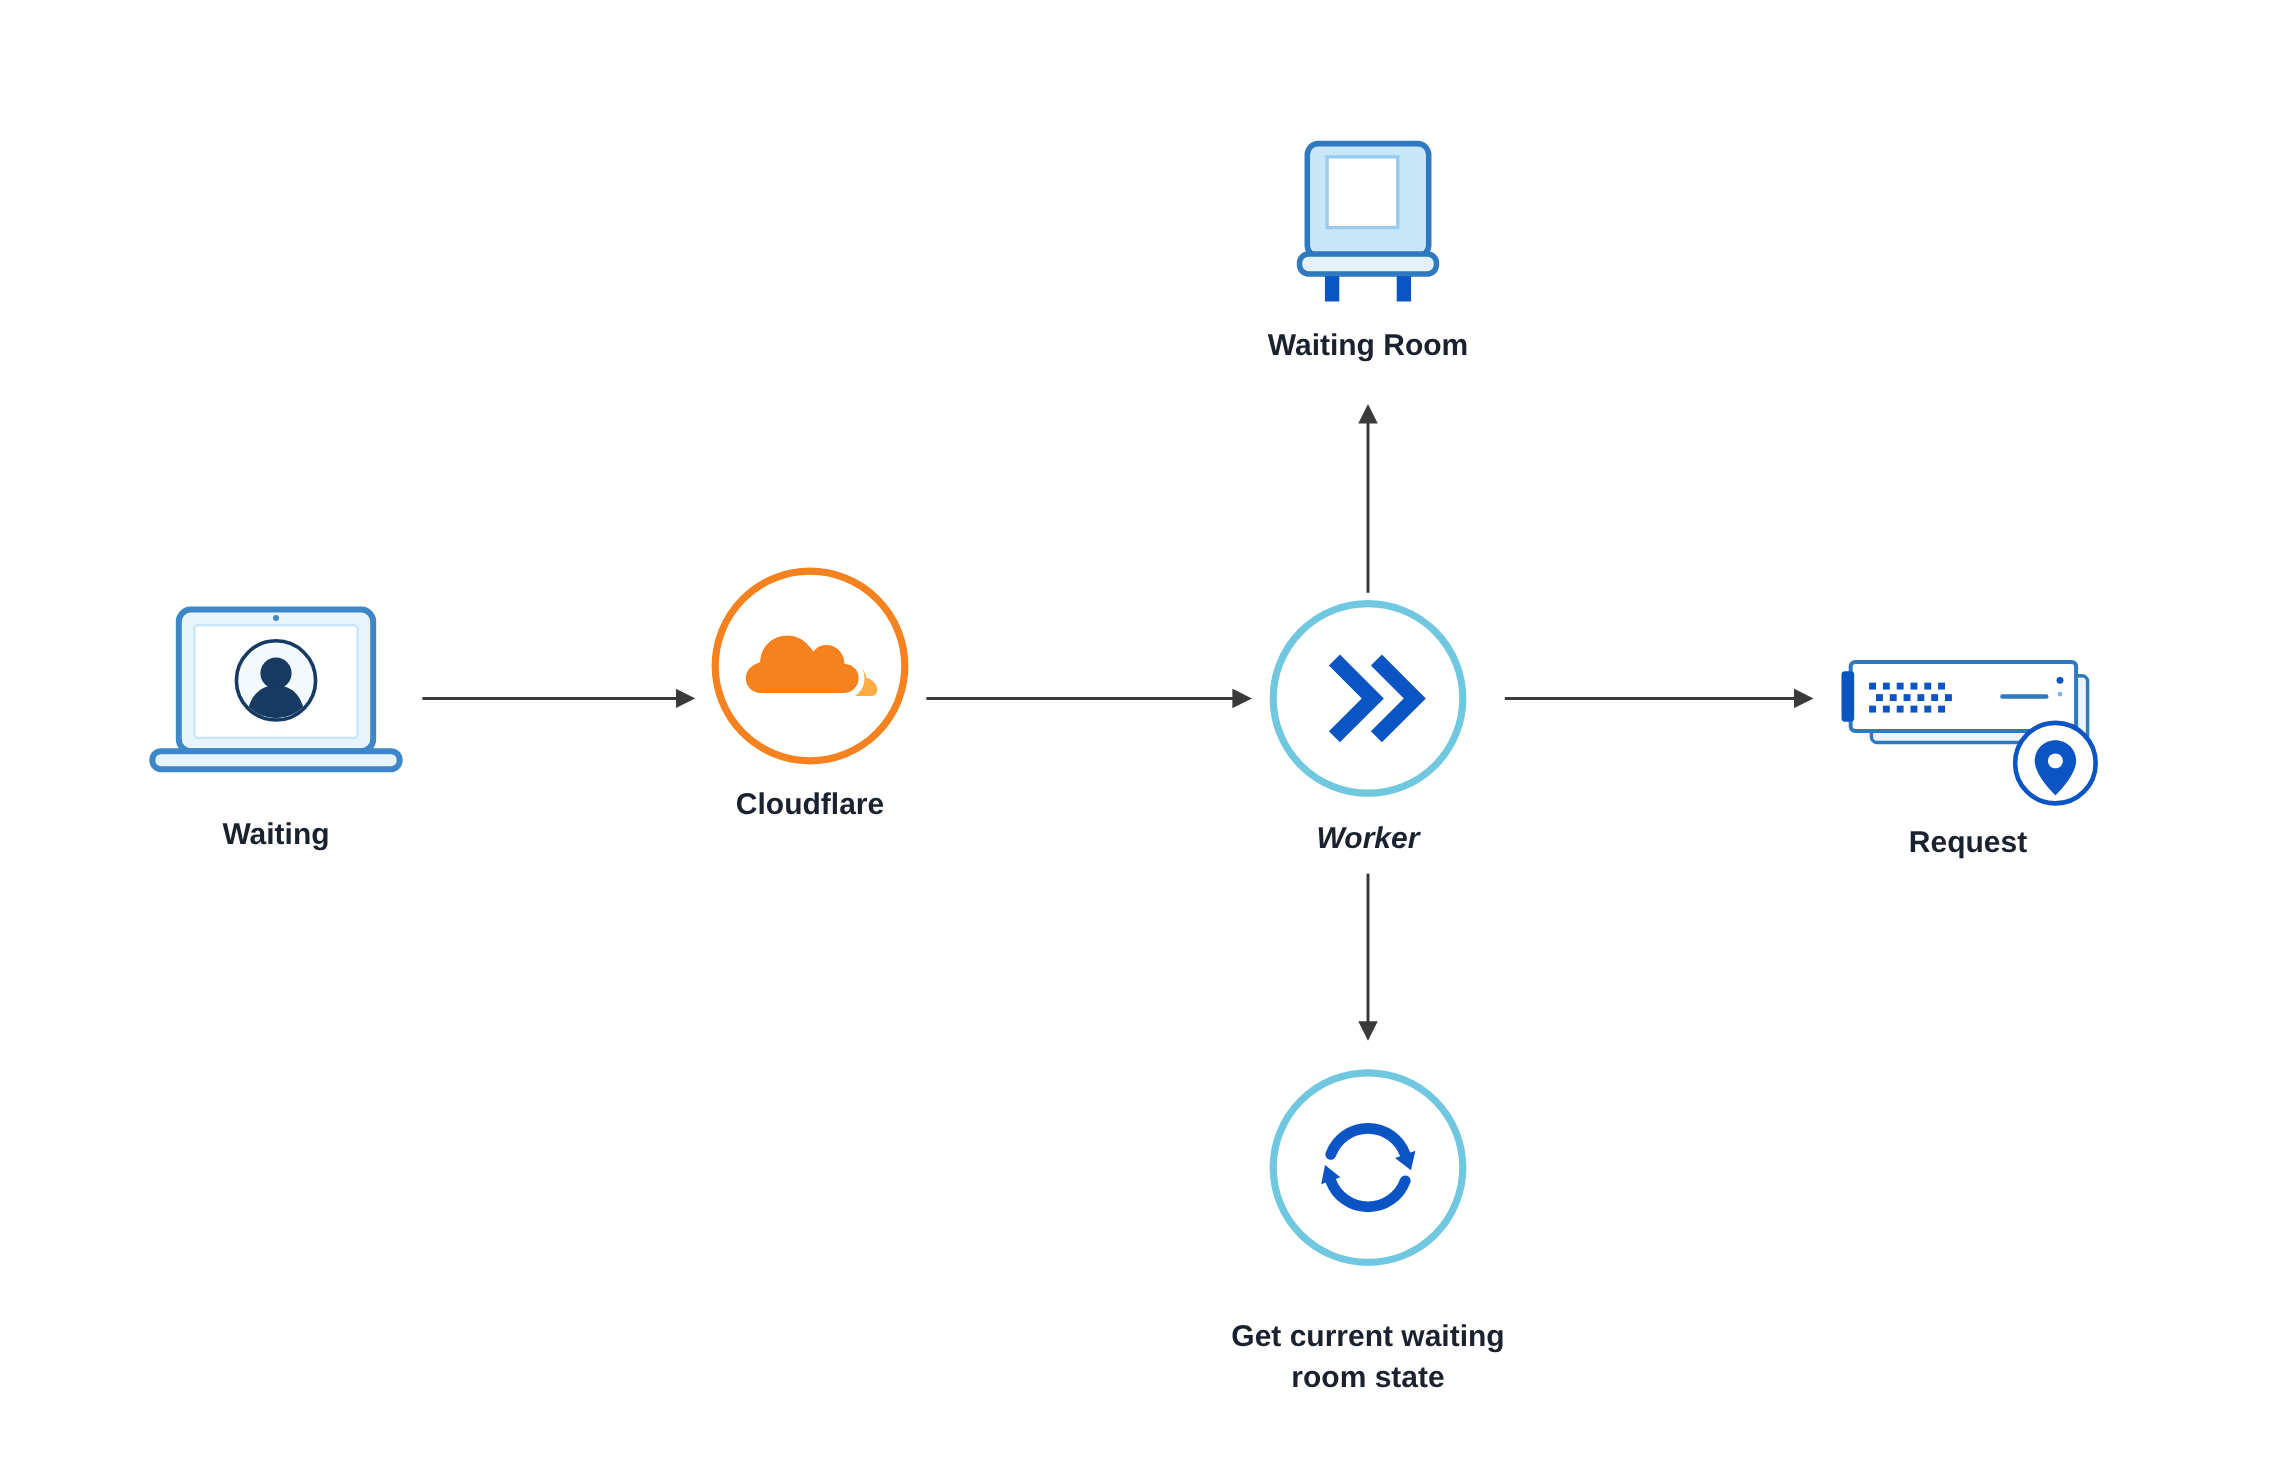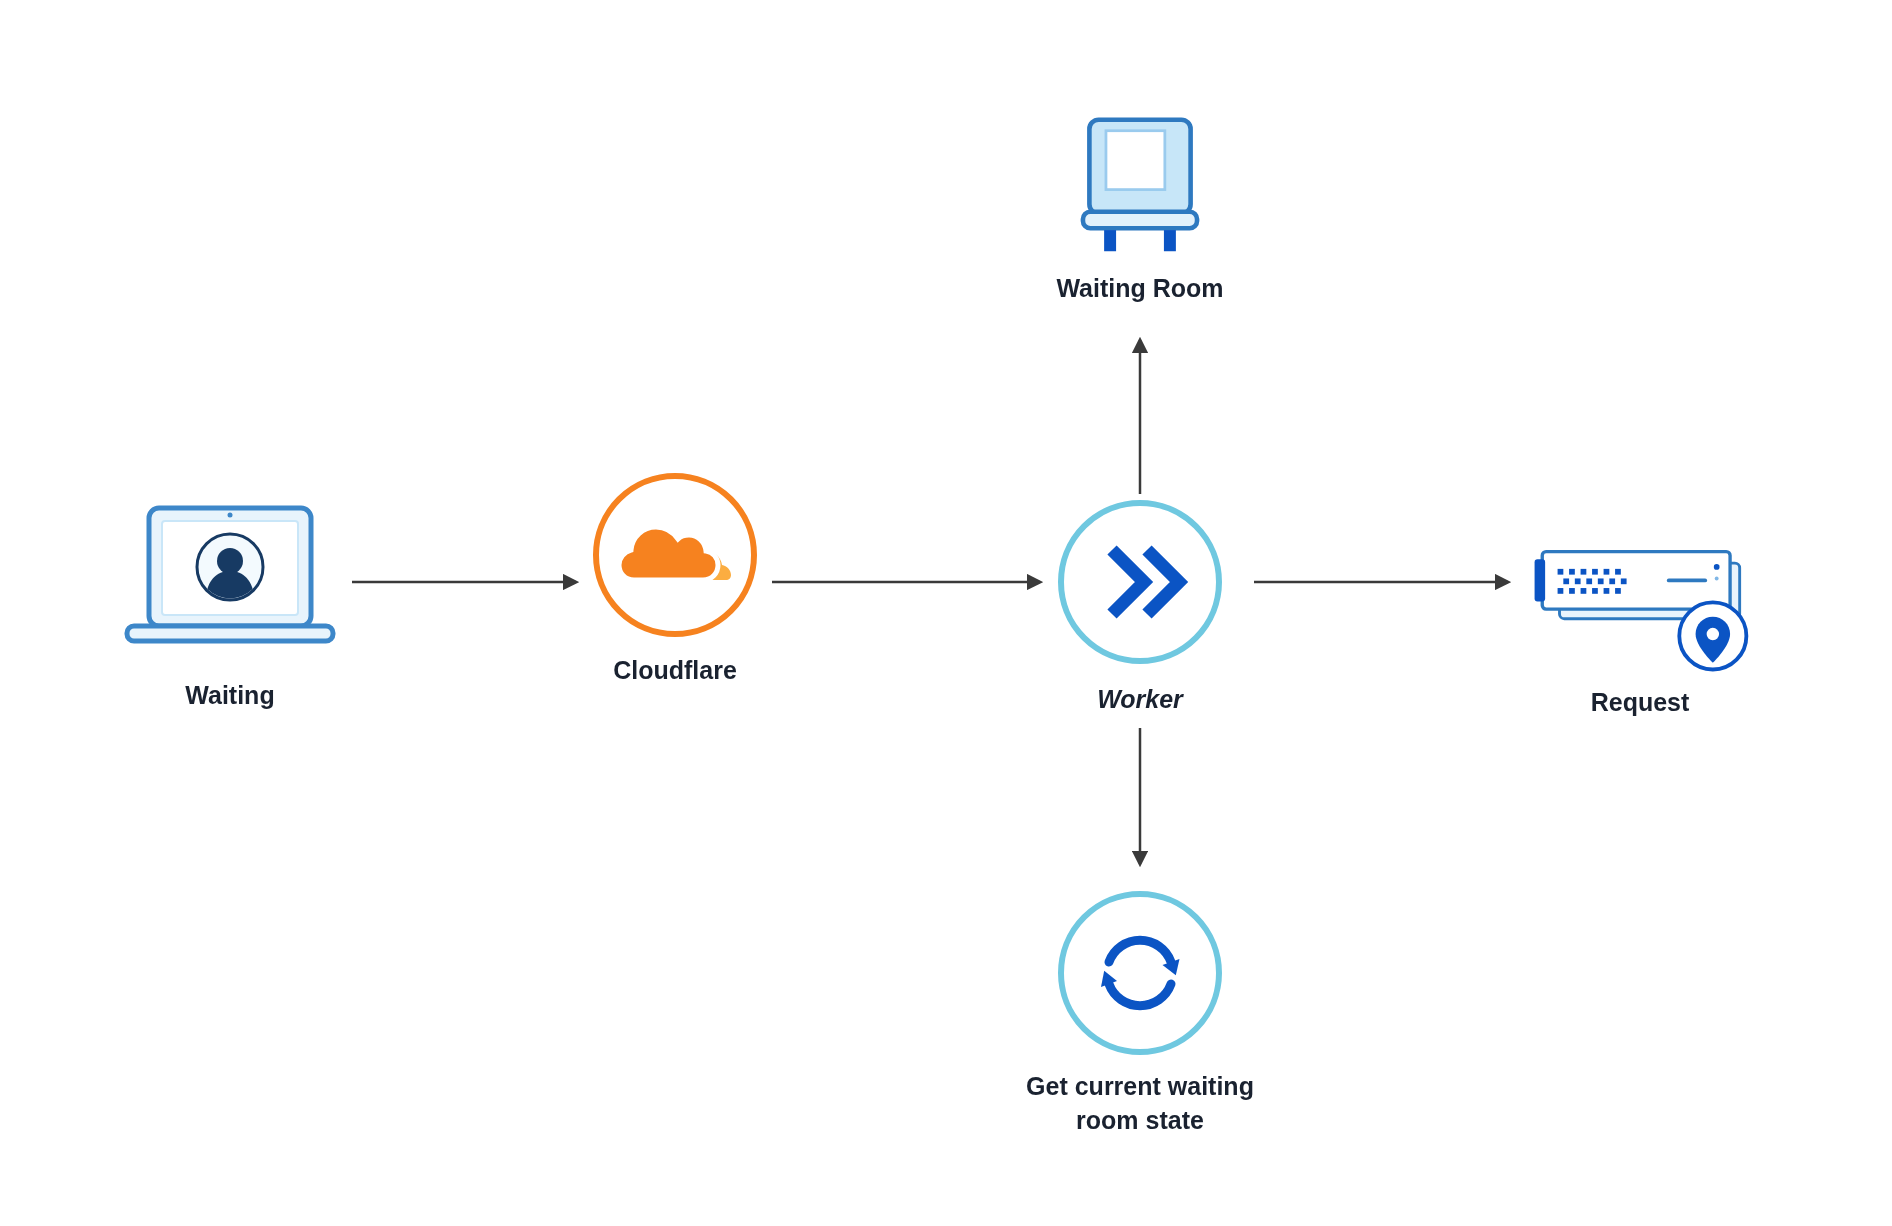--- a/index.html
+++ b/index.html
@@ -48,21 +48,21 @@
   }
   
   .node-request       { left: 105px;  top: 505px;  width: 250px; }
   .node-cloudflare    { left: 590px;  top: 470px;  width: 170px; }
   .node-worker        { left: 1055px; top: 497px;  width: 170px; font-style: italic; }
   .node-worker .label { margin-top: 16px; }
   .node-waiting-room  { left: 1080px; top: 116px;  width: 120px; }
   .node-waiting-room .label { margin-top: 18px; }
   .node-origin        { left: 1525px; top: 540px;  width: 230px; }
   .node-origin .label { margin-top: 2px; }
-  .node-sync          { left: 990px;  top: 888px;  width: 300px; }
+  .node-sync          { left: 990px;  top: 888px;  width: 300px; gap: 28px; }
   .node-sync .label   { margin-top: 12px; }
 </style>
 </head>
 <body>
 
 <div class="canvas">
 
   <svg class="edges-layer" width="1892" height="1226" viewBox="0 0 1892 1226" xmlns="http://www.w3.org/2000/svg">
     <defs>
       <marker id="flowArrow" viewBox="0 0 10 10" refX="8" refY="5" markerWidth="6.5" markerHeight="6.5" orient="auto">

